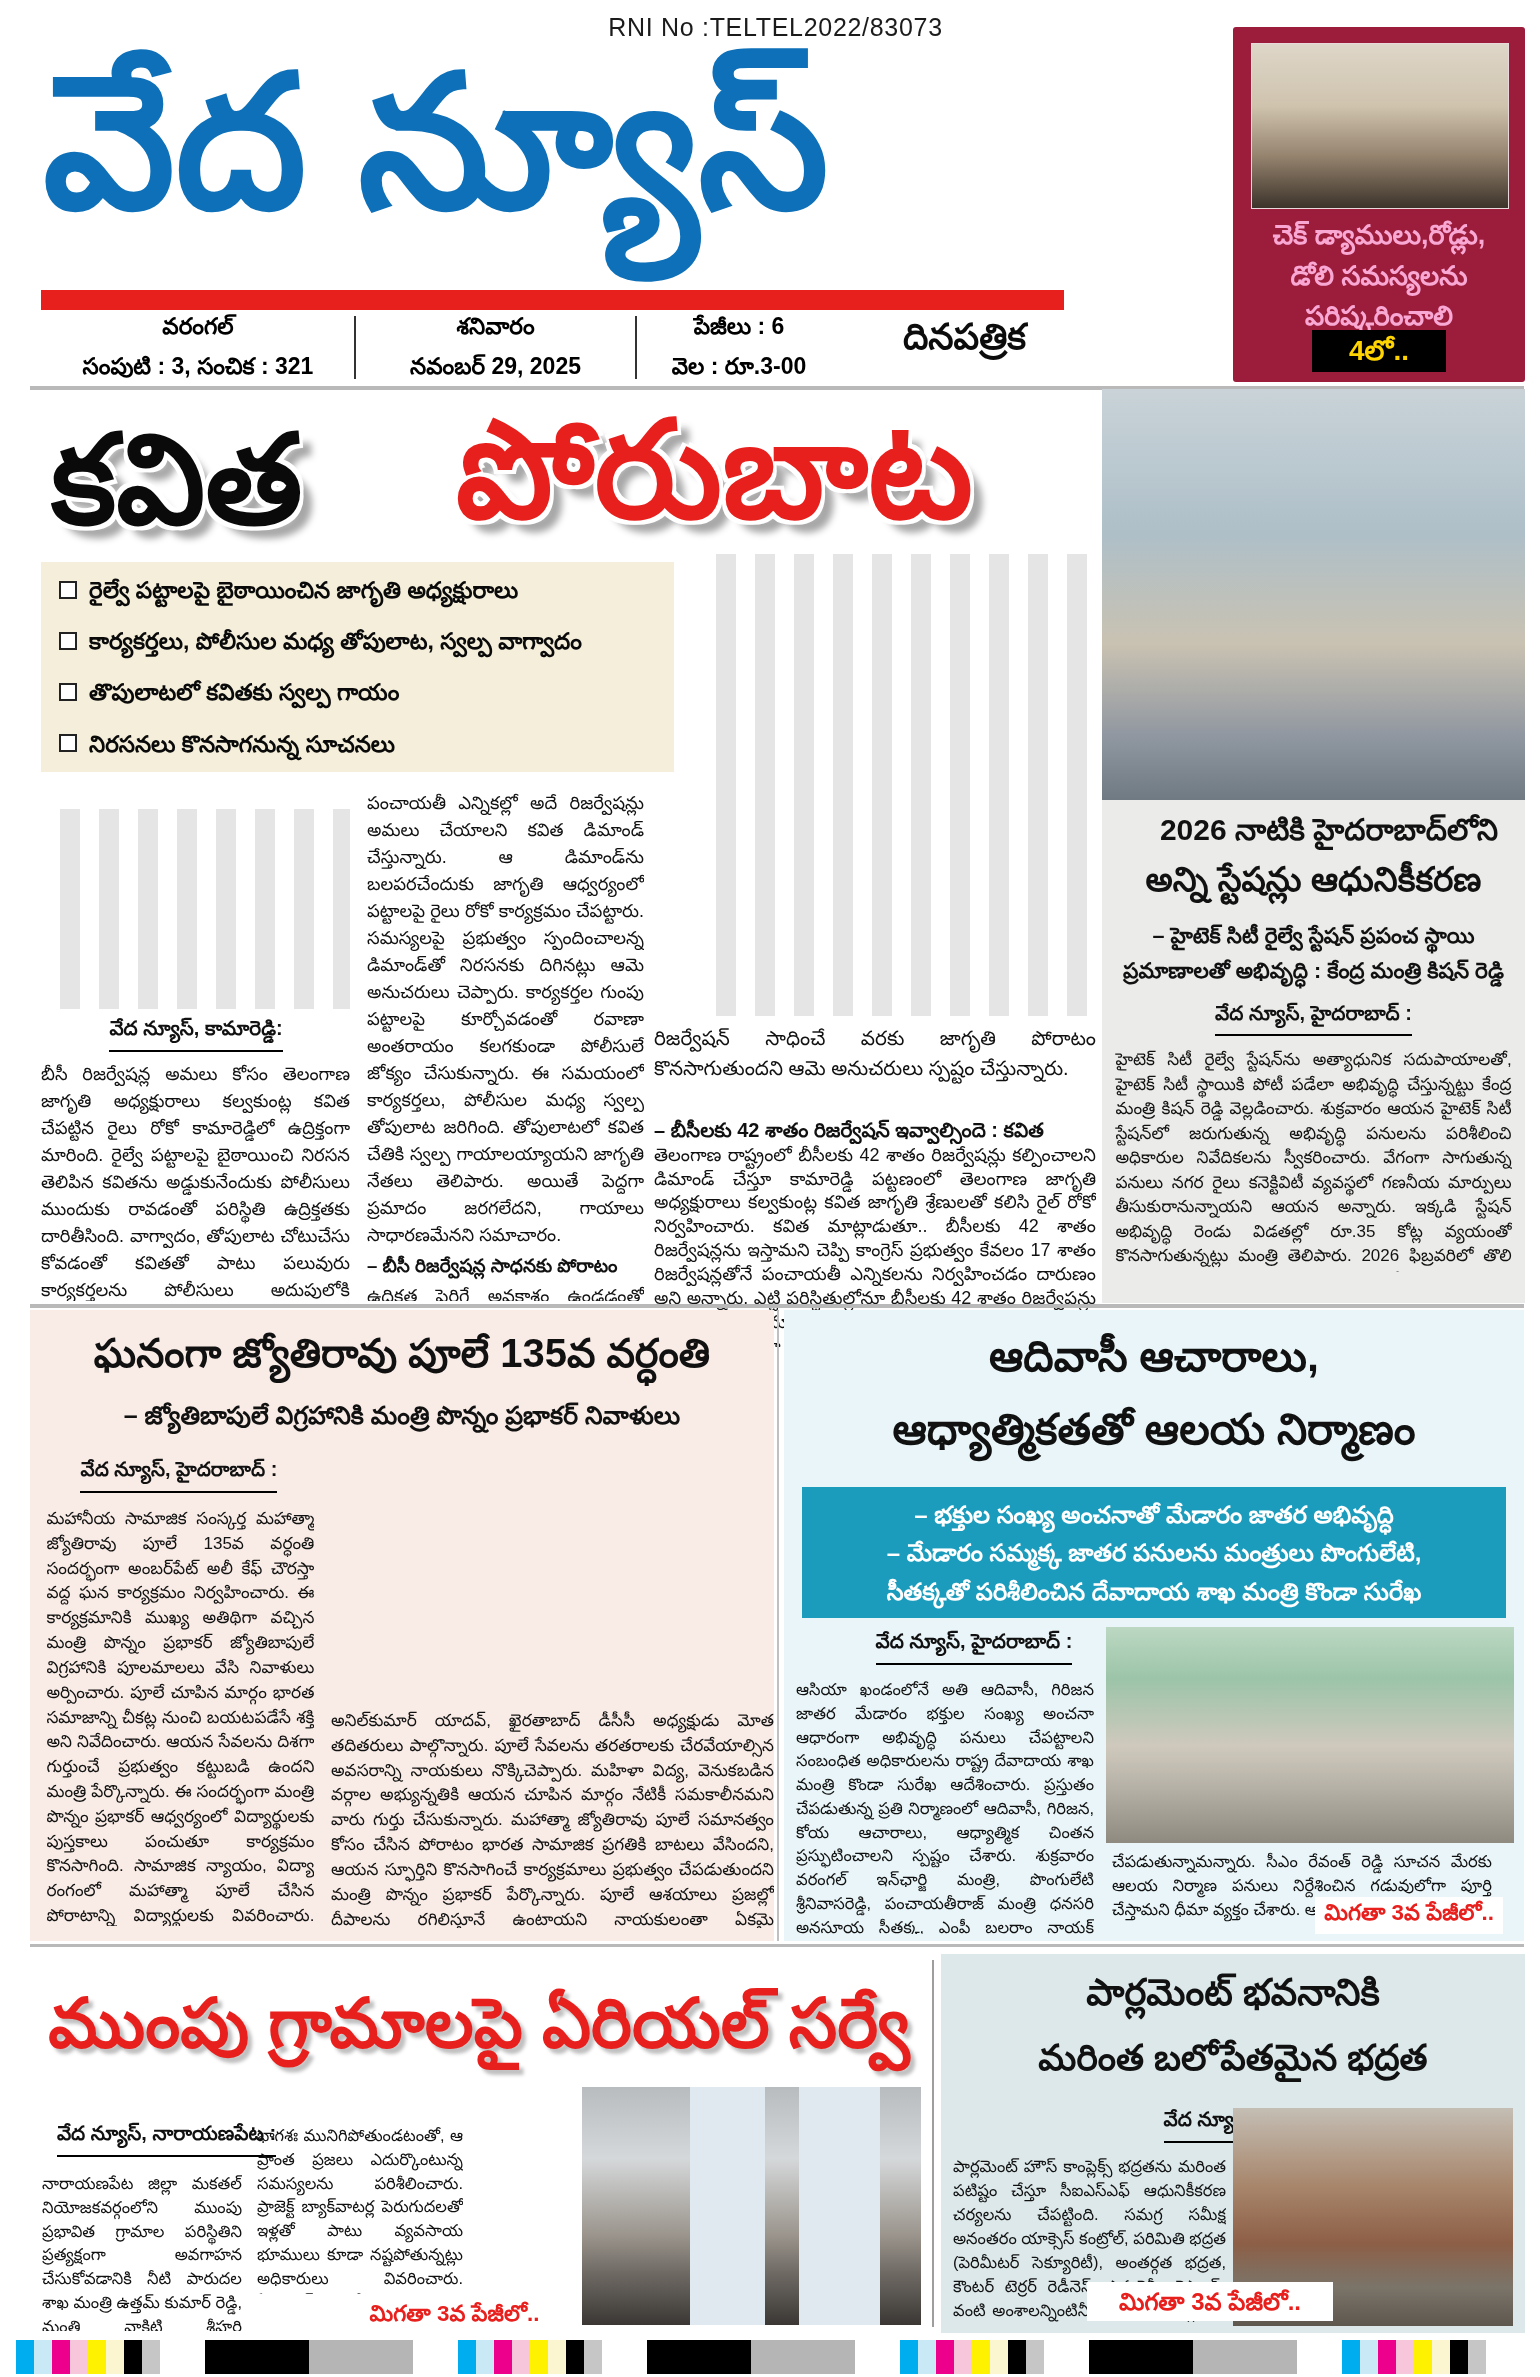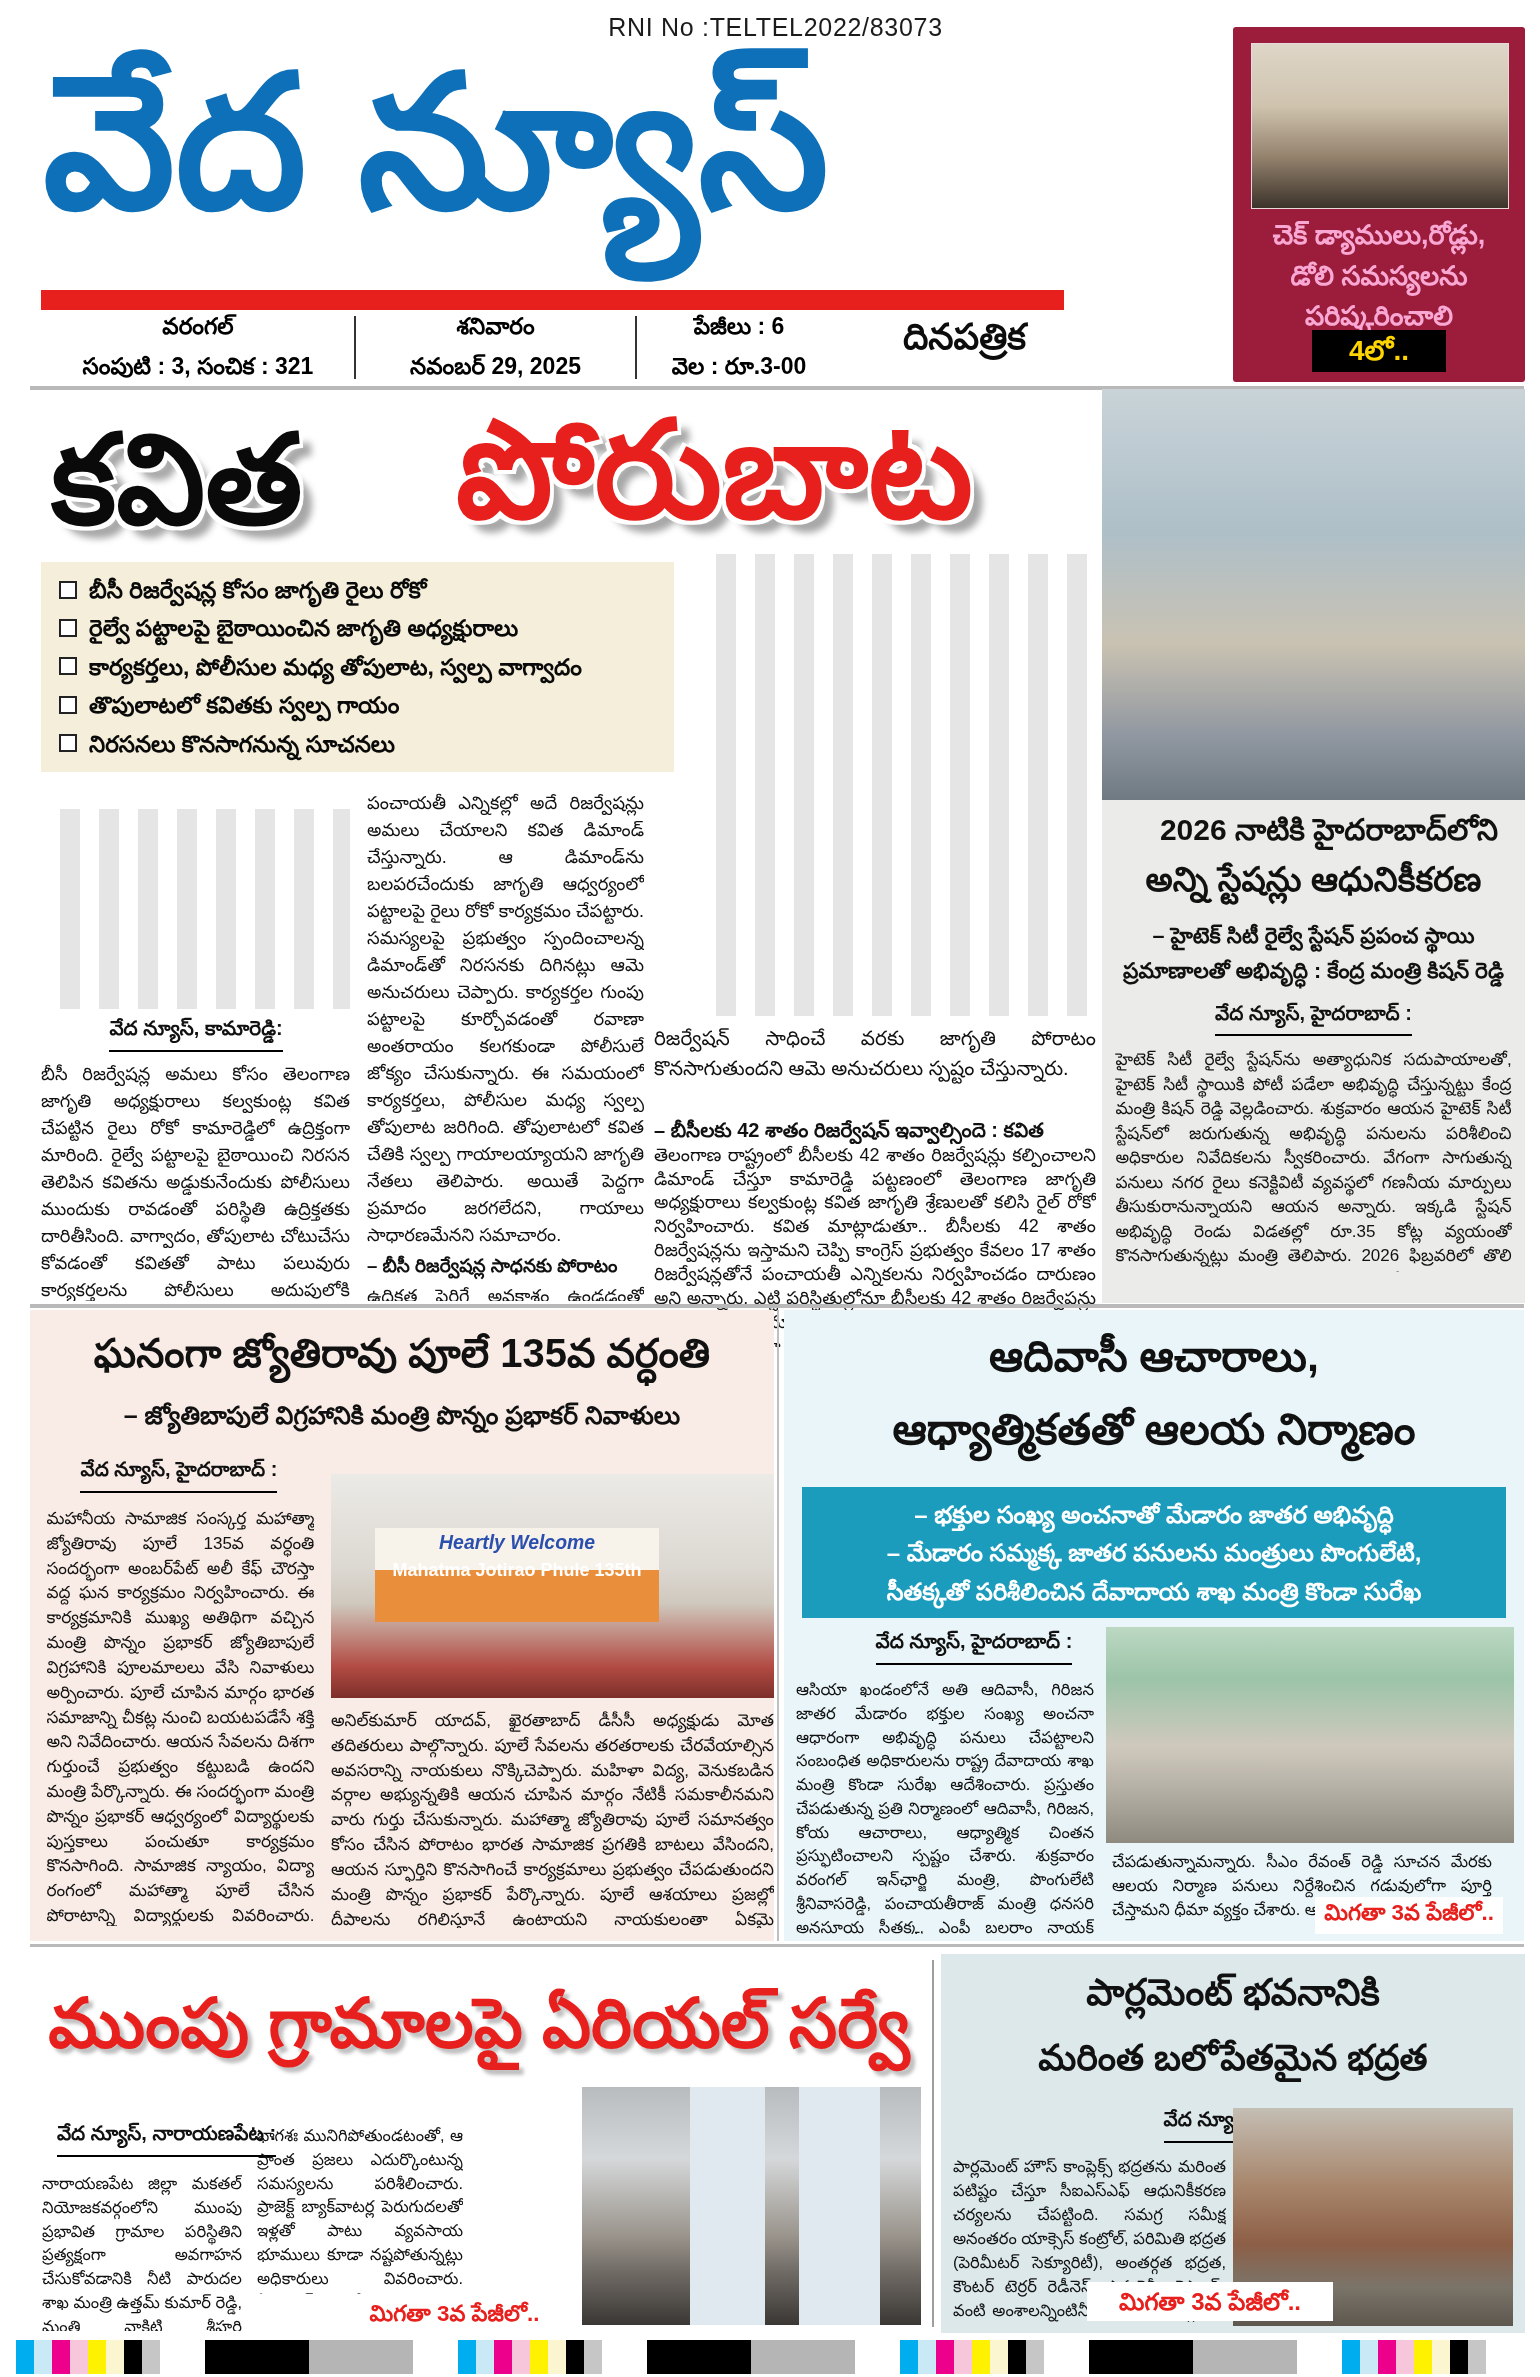--- a/index.html
+++ b/index.html
@@ -158,24 +158,20 @@
 
   <div class="abs hrule" style="left:30px;top:386px;width:1494px;height:3.7px;"></div>
 
   <section>
     <div class="abs hl-black">కవిత</div>
     <div class="abs hl-red">పోరుబాట</div>
 
     <div class="abs bullets">
       <div class="brow">
           <span class="sq"></span>
-          <span>బీసీ రిజర్వేషన్ల కోసం జాగృతి రైలు రోకో</span>
-        </div>
-      <div class="brow">
-          <span class="sq"></span>
           <span>రైల్వే పట్టాలపై బైఠాయించిన జాగృతి అధ్యక్షురాలు</span>
         </div>
       <div class="brow">
           <span class="sq"></span>
           <span>కార్యకర్తలు, పోలీసుల మధ్య తోపులాట, స్వల్ప వాగ్వాదం</span>
         </div>
       <div class="brow">
           <span class="sq"></span>
           <span>తొపులాటలో కవితకు స్వల్ప గాయం</span>
         </div>
@@ -218,26 +214,20 @@
     <div class="station-body">హైటెక్ సిటీ రైల్వే స్టేషన్‌ను అత్యాధునిక సదుపాయాలతో, హైటెక్ సిటీ స్థాయికి పోటీ పడేలా అభివృద్ధి చేస్తున్నట్టు కేంద్ర మంత్రి కిషన్ రెడ్డి వెల్లడించారు. శుక్రవారం ఆయన హైటెక్ సిటీ స్టేషన్‌లో జరుగుతున్న అభివృద్ధి పనులను పరిశీలించి అధికారుల నివేదికలను స్వీకరించారు. వేగంగా సాగుతున్న పనులు నగర రైలు కనెక్టివిటీ వ్యవస్థలో గణనీయ మార్పులు తీసుకురానున్నాయని ఆయన అన్నారు. ఇక్కడి స్టేషన్ అభివృద్ధి రెండు విడతల్లో రూ.35 కోట్ల వ్యయంతో కొనసాగుతున్నట్లు మంత్రి తెలిపారు. 2026 ఫిబ్రవరిలో తొలి విడత పూర్తవుతుందని, తదనంతరం రెండో విడతను కూడా వేగంగా పూర్తి చేసి స్టేషన్‌ను ప్రయాణికుల అవసరాలకు అనుగుణంగా మార్చనున్నామని చెప్పారు. ప్రయాణికులకు విస్తృత ప్లాట్‌ఫారంలు, ఆధునిక వెయిటింగ్ ఏరియాలు, మెరుగైన యాక్సెస్ మార్గాలు, సమగ్ర రవాణా అనుసంధానం లభించనున్నాయని అధికారులు వివరించారు. ఇదిలా ఉంటే, సికింద్రాబాద్ రైల్వే స్టేషన్ అభివృద్ధి పనులు వచ్చే ఏడాదిలో పూర్తవుతాయని కిషన్ రెడ్డి తెలిపారు. సంక్రాంతి పండుగ సందర్భంగా నగర ప్రయాణికుల సౌకర్యార్థం 16 ప్రత్యేక రైళ్లను నిలిపివుంచే ఏర్పాట్లు చేసినట్లు కిషన్ రెడ్డి వెల్లడించారు. స్టేషన్ల ఆధునికీకరణ పనులు పూర్తి కావడంతో రాబోయే సంవత్సరాల్లో హైదరాబాద్ నగర రైల్వే నెట్‌వర్క్ పూర్తిగా కొత్త రూపు సంతరించుకోనుందని ఆయన ఆశాభావం వ్యక్తం చేశారు.</div>
   </aside>
 
   <div class="abs hrule" style="left:30px;top:1304px;width:1494px;height:3.7px;"></div>
 
   <section class="abs phule">
     <div class="phule-h">ఘనంగా జ్యోతిరావు పూలే 135వ వర్ధంతి</div>
     <div class="phule-sub">– జ్యోతిబాపులే విగ్రహానికి మంత్రి పొన్నం ప్రభాకర్ నివాళులు</div>
     <div class="dl phule-dl"><span>వేద న్యూస్, హైదరాబాద్ :</span></div>
     <div class="phule-col1">మహానీయ సామాజిక సంస్కర్త మహాత్మా జ్యోతిరావు పూలే 135వ వర్ధంతి సందర్భంగా అంబర్‌పేట్ అలీ కేఫ్ చౌరస్తా వద్ద ఘన కార్యక్రమం నిర్వహించారు. ఈ కార్యక్రమానికి ముఖ్య అతిథిగా వచ్చిన మంత్రి పొన్నం ప్రభాకర్ జ్యోతిబాపులే విగ్రహానికి పూలమాలలు వేసి నివాళులు అర్పించారు. పూలే చూపిన మార్గం భారత సమాజాన్ని చీకట్ల నుంచి బయటపడేసే శక్తి అని నివేదించారు. ఆయన సేవలను దిశగా గుర్తుంచే ప్రభుత్వం కట్టుబడి ఉందని మంత్రి పేర్కొన్నారు. ఈ సందర్భంగా మంత్రి పొన్నం ప్రభాకర్ ఆధ్వర్యంలో విద్యార్థులకు పుస్తకాలు పంచుతూ కార్యక్రమం కొనసాగింది. సామాజిక న్యాయం, విద్యా రంగంలో మహాత్మా పూలే చేసిన పోరాటాన్ని విద్యార్థులకు వివరించారు. పాఠశాలల్లో విద్యార్థుల భవితకు బాటలు వేసే పథకాలను ప్రభుత్వం అమలు చేస్తోందని, పూలే ఆశయాలను కొనసాగించేలా అంతా నడవాలని ఆకాంక్షించారు. విద్య ఒక్కటే పేదల జీవితాలను మార్చగల శక్తి అని మంత్రి స్పష్టం చేశారు. కార్యక్రమంలో సీనియర్ నేత వి. హనుమంతరావు, రాజ్యసభ సభ్యులు</div>
-    <div class="phule-photo">
-      <div class="banner">
-        <div class="b1">Heartly Welcome</div>
-        <div class="b2">Mahatma Jotirao Phule 135th</div>
-      </div>
-    </div>
     <div class="phule-col2">అనిల్‌కుమార్ యాదవ్, ఖైరతాబాద్ డీసీసీ అధ్యక్షుడు మోత తదితరులు పాల్గొన్నారు. పూలే సేవలను తరతరాలకు చేరవేయాల్సిన అవసరాన్ని నాయకులు నొక్కిచెప్పారు. మహిళా విద్య, వెనుకబడిన వర్గాల అభ్యున్నతికి ఆయన చూపిన మార్గం నేటికీ సమకాలీనమని వారు గుర్తు చేసుకున్నారు. మహాత్మా జ్యోతిరావు పూలే సమానత్వం కోసం చేసిన పోరాటం భారత సామాజిక ప్రగతికి బాటలు వేసిందని, ఆయన స్ఫూర్తిని కొనసాగించే కార్యక్రమాలు ప్రభుత్వం చేపడుతుందని మంత్రి పొన్నం ప్రభాకర్ పేర్కొన్నారు. పూలే ఆశయాలు ప్రజల్లో దీపాలను రగిలిస్తూనే ఉంటాయని నాయకులంతా ఏకమై అభిప్రాయపడ్డారు.</div>
   </section>
 
   <div class="abs vrule" style="left:777px;top:1310px;width:2.2px;height:631px;"></div>
 
   <section class="abs adivasi">
     <div class="adv-h1">ఆదివాసీ ఆచారాలు,</div>
     <div class="adv-h2">ఆధ్యాత్మికతతో ఆలయ నిర్మాణం</div>
     <div class="adv-box">
       <div>– భక్తుల సంఖ్య అంచనాతో మేడారం జాతర అభివృద్ధి</div>

